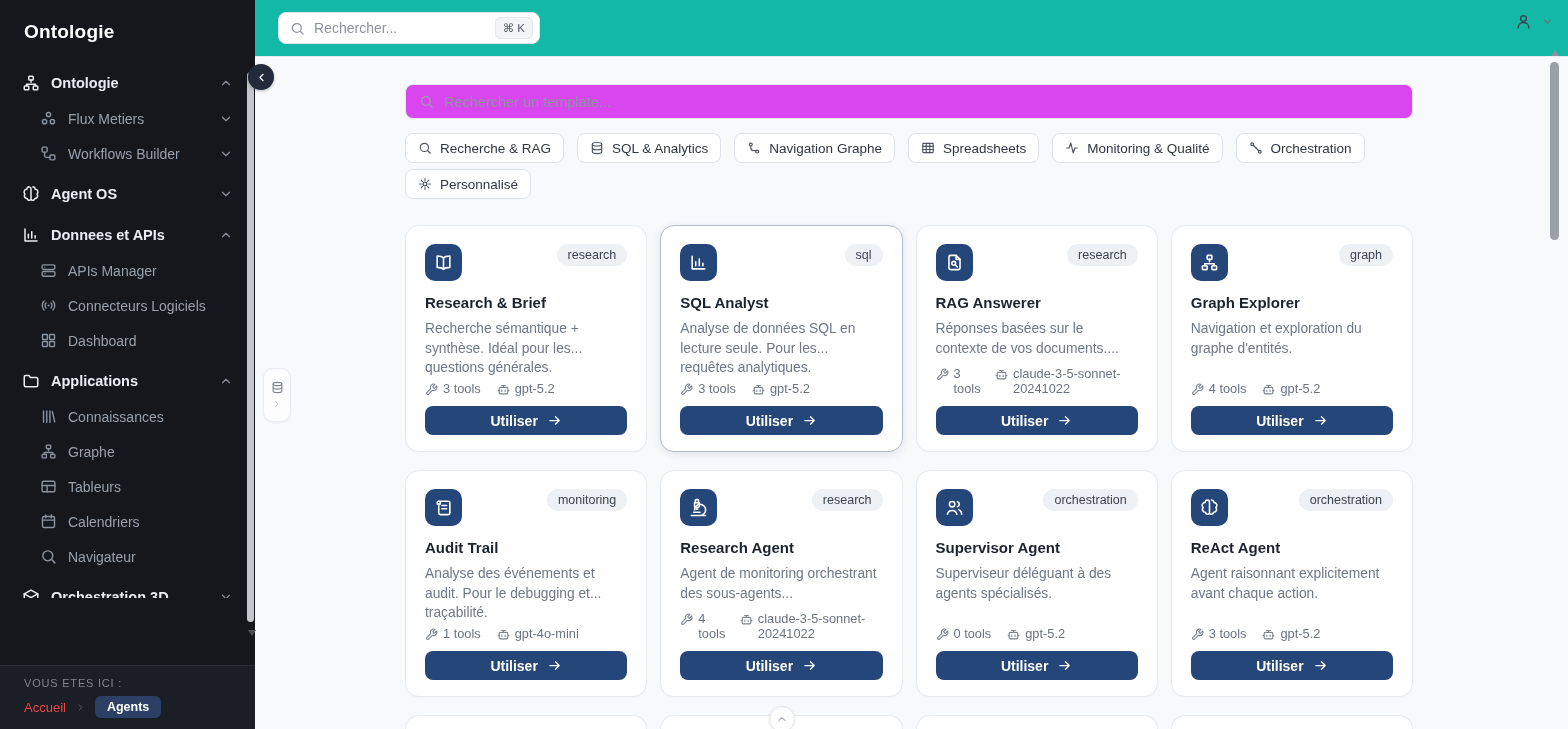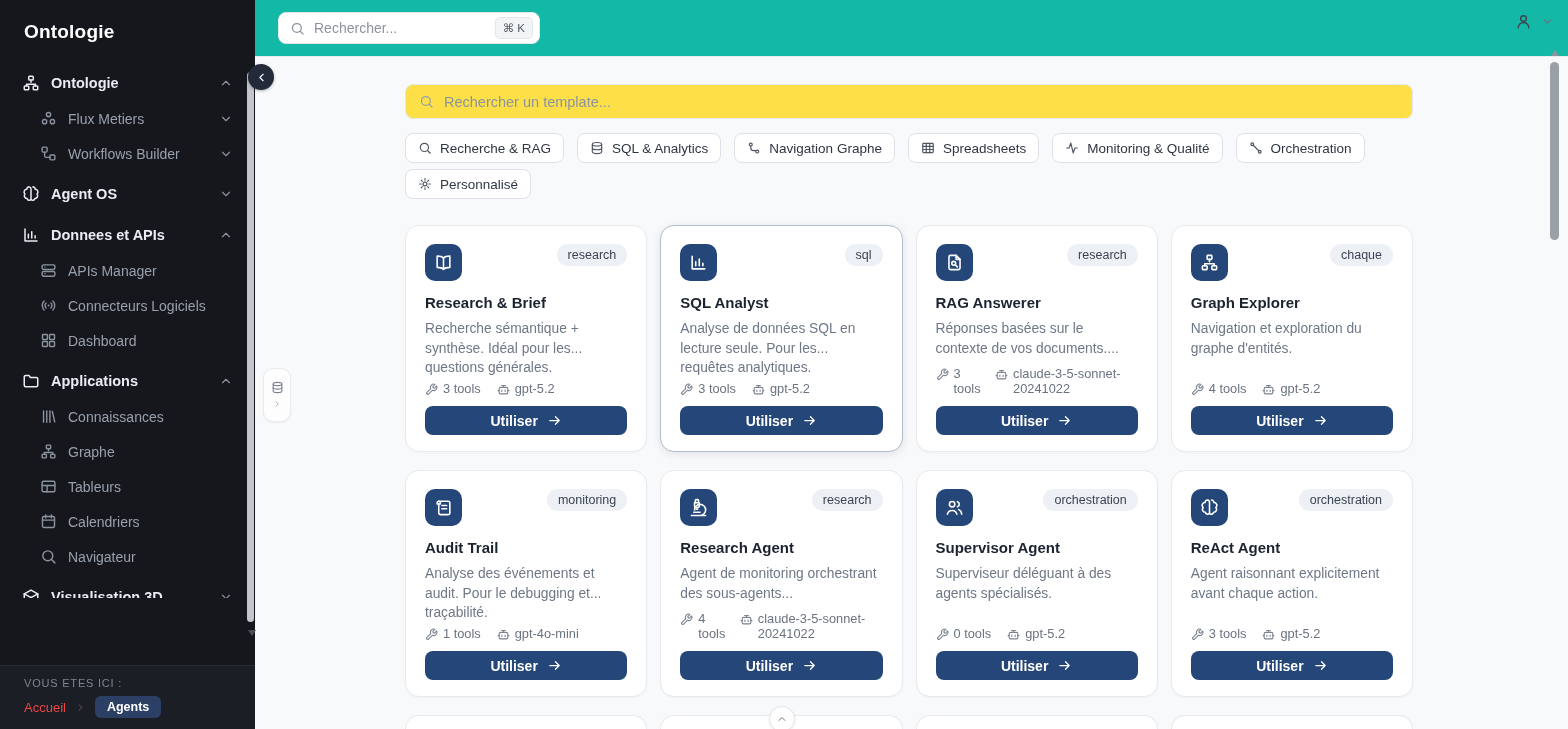--- a/index.html
+++ b/index.html
@@ -39,21 +39,21 @@
   .tb-btn.gray { background:#f1f3f6; }
   .tb-btn.white { background:#fff; border-color:#e1e4e9; }
   .tb-btn.navy { background:#254678; color:#fff; }
   .account { display:flex; align-items:center; gap:9px; margin-left:4px; cursor:pointer; }
   .account-user { width:17px; height:17px; color:#3e4550; }
   .account-chev { width:13px; height:13px; color:#6a7280; }
 
   
   .content { position:absolute; left:255px; top:57px; width:1313px; height:672px; background:#f8f9fb; overflow:hidden; }
   .inner { position:absolute; left:150px; top:27px; width:1008px; }
-  .tpl-search { width:100%; height:35px; background:#fde047; border:1px solid #e5e8ec; border-radius:8px; display:flex; align-items:center; gap:10px; padding:0 13px; }
+  .tpl-search { width:100%; height:35px; background:#d946ef; border:1px solid #e5e8ec; border-radius:8px; display:flex; align-items:center; gap:10px; padding:0 13px; }
   .tpl-search-ic { width:15px; height:15px; color:#98a0ab; flex:0 0 auto; }
   .tpl-search input { border:none; outline:none; flex:1; font-size:14.5px; color:#333a45; background:transparent; font-family:inherit; }
   .tpl-search input::placeholder { color:#8b93a0; }
   .chips { margin-top:14px; display:flex; flex-wrap:wrap; gap:6px 13px; }
   .chip { display:inline-flex; align-items:center; gap:8px; height:30px; padding:0 12px; background:#fff; border:1px solid #dee2e8; border-radius:8px; font-size:13.5px; color:#2f3643; font-weight:500; cursor:pointer; }
   .chip-ic { width:14px; height:14px; color:#4e5663; flex:0 0 auto; }
 
   .cards { margin-top:26px; display:grid; grid-template-columns:repeat(4,1fr); gap:18px 13px; }
   .card { position:relative; height:227px; background:#fff; border:1px solid #e7eaee; border-radius:14px; padding:18px 19px 16px; display:flex; flex-direction:column; box-shadow:0 1px 2px rgba(20,25,40,.03); }
   .card.highlight { border-color:#b3bcca; box-shadow:0 2px 8px rgba(20,30,55,.10); }
@@ -275,21 +275,21 @@
         <span class="nav-chev"></span>
       </div>
 
       <div class="nav-item section">
         <span class="nav-ic">
           <svg viewBox="0 0 24 24" fill="none" stroke="currentColor" stroke-width="2" stroke-linecap="round" stroke-linejoin="round">
             <path d="M21 7.8l-9-5-9 5v8.4l9 5 9-5z"></path>
             <path d="M3 7.8l9 5 9-5M12 12.8v8.4"></path>
           </svg>
         </span>
-        <span class="nav-label">Visualisation 3D</span>
+        <span class="nav-label">Orchestration 3D</span>
         <span class="nav-chev">
           <svg viewBox="0 0 24 24" fill="none" stroke="currentColor" stroke-width="2" stroke-linecap="round" stroke-linejoin="round">
             <path d="M6 9l6 6 6-6"></path>
           </svg>
         </span>
       </div>
     </nav>
   <div class="sb-footer">
     <div class="here-label">VOUS ETES ICI :</div>
     <div class="crumb-row">
@@ -591,21 +591,21 @@
             <span class="card-icbox">
               <span class="ic">
                 <svg viewBox="0 0 24 24" fill="none" stroke="currentColor" stroke-width="2" stroke-linecap="round" stroke-linejoin="round">
                   <rect x="9" y="3" width="6" height="5" rx="1"></rect>
                   <rect x="3" y="16" width="6" height="5" rx="1"></rect>
                   <rect x="15" y="16" width="6" height="5" rx="1"></rect>
                   <path d="M12 8v3M6 16v-2.5h12V16"></path>
                 </svg>
               </span>
             </span>
-            <span class="card-badge">chaque</span>
+            <span class="card-badge">graph</span>
           </div>
           <div class="card-title">Graph Explorer</div>
           <div class="card-desc">Navigation et exploration du graphe d'entités.</div>
           <div class="card-meta">
             <span class="meta-item">
               <span class="meta-ic">
                 <svg viewBox="0 0 24 24" fill="none" stroke="currentColor" stroke-width="2" stroke-linecap="round" stroke-linejoin="round">
                   <path d="M14.7 6.3a1 1 0 0 0 0 1.4l1.6 1.6a1 1 0 0 0 1.4 0l3.77-3.77a6 6 0 0 1-7.94 7.94l-6.91 6.91a2.12 2.12 0 0 1-3-3l6.91-6.91a6 6 0 0 1 7.94-7.94l-3.76 3.76z"></path>
                 </svg>
               </span>

